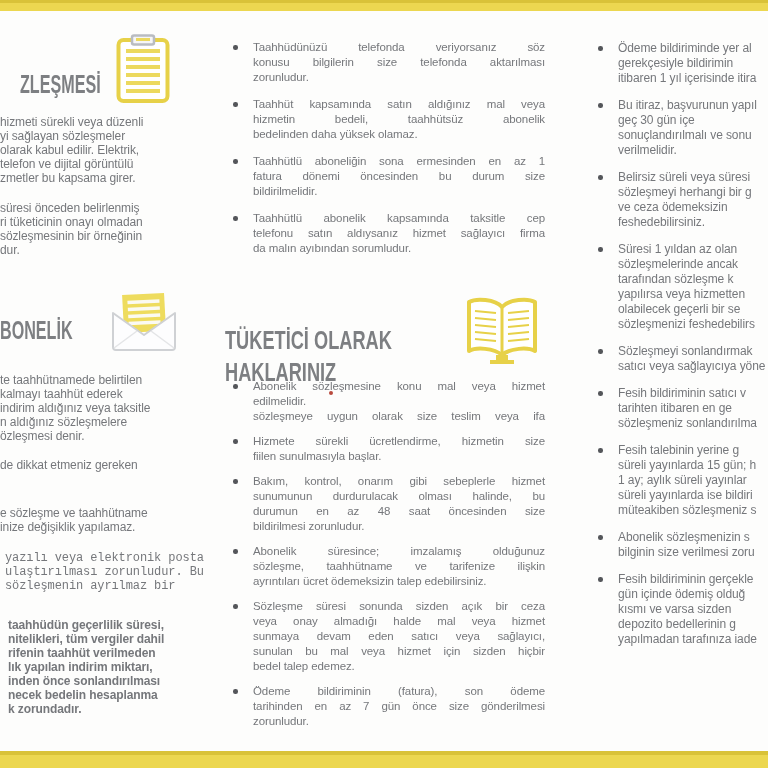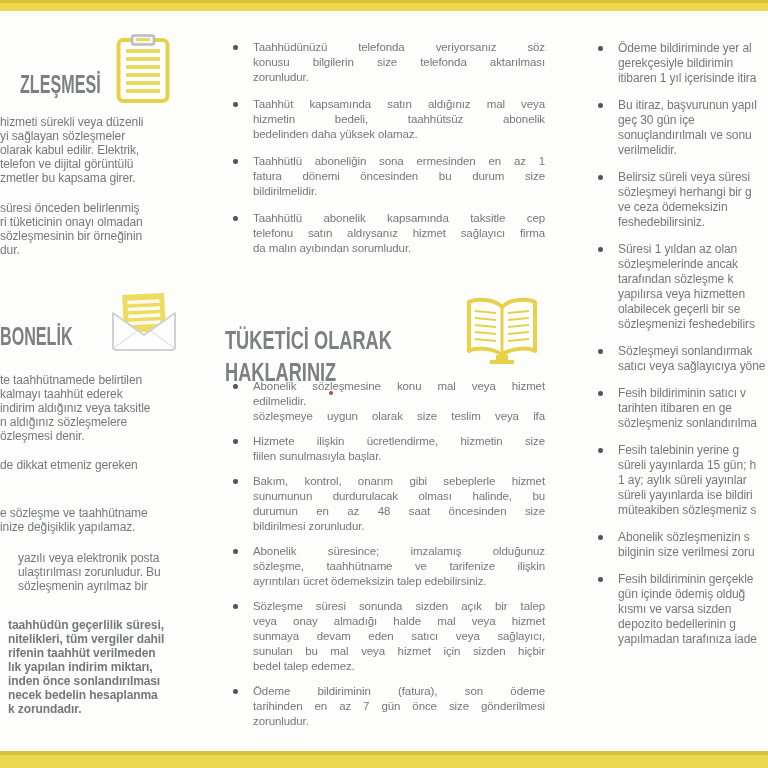--- a/index.html
+++ b/index.html
@@ -80,21 +80,21 @@
 <div class="para" style="left:0;top:115px;">hizmeti sürekli veya düzenli
 yi sağlayan sözleşmeler
 olarak kabul edilir. Elektrik,
 telefon ve dijital görüntülü
 zmetler bu kapsama girer.</div>
 <div class="para" style="left:0;top:201px;">süresi önceden belirlenmiş
 ri tüketicinin onayı olmadan
 sözleşmesinin bir örneğinin
 dur.</div>
 
-<div class="heading" style="left:0;top:288px;">
+<div class="heading" style="left:0;top:282px;">
   <span class="cond cond-left">BONELİK</span>
 </div>
 
 <div class="icon" style="left:110px;top:288px;">
   <svg width="68" height="66" viewBox="0 0 68 66">
     <g transform="rotate(-3 34 24)">
       <rect x="13" y="6" width="42" height="38" fill="#eedc5e"></rect>
       <rect x="18" y="12" width="32" height="3.5" fill="#fbfaf2"></rect>
       <rect x="18" y="19" width="32" height="3.5" fill="#fbfaf2"></rect>
       <rect x="18" y="26" width="32" height="3.5" fill="#fbfaf2"></rect>
@@ -106,21 +106,21 @@
 </div>
 
 <div class="para" style="left:0;top:373px;">te taahhütnamede belirtilen
 kalmayı taahhüt ederek
 indirim aldığınız veya taksitle
 n aldığınız sözleşmelere
 özleşmesi denir.</div>
 <div class="para" style="left:0;top:458px;">de dikkat etmeniz gereken</div>
 <div class="para" style="left:0;top:506px;">e sözleşme ve taahhütname
 inize değişiklik yapılamaz.</div>
-<div class="para" style="left:18px;top:551px;">yazılı veya elektronik posta
+<div class="para" style="left:5px;top:551px;font-family:Liberation Mono, monospace;">yazılı veya elektronik posta
 ulaştırılması zorunludur. Bu
 sözleşmenin ayrılmaz bir</div>
 <div class="para" style="left:8px;top:618px;font-weight:bold;">taahhüdün geçerlilik süresi,
 nitelikleri, tüm vergiler dahil
 rifenin taahhüt verilmeden
 lık yapılan indirim miktarı,
 inden önce sonlandırılması
 necek bedelin hesaplanma
 k zorundadır.</div>
 
@@ -180,21 +180,21 @@
     <span class="dot"></span>
     <div class="btext">
         <div class="jline">Abonelik sözleşmesine konu mal veya hizmet</div>
         <div class="jline last">edilmelidir.</div>
         <div class="jline">sözleşmeye uygun olarak size teslim veya ifa</div>
       </div>
   </div>
   <div class="bullet">
     <span class="dot"></span>
     <div class="btext">
-        <div class="jline">Hizmete ilişkin ücretlendirme, hizmetin size</div>
+        <div class="jline">Hizmete sürekli ücretlendirme, hizmetin size</div>
         <div class="jline last">fiilen sunulmasıyla başlar.</div>
       </div>
   </div>
   <div class="bullet">
     <span class="dot"></span>
     <div class="btext">
         <div class="jline">Bakım, kontrol, onarım gibi sebeplerle hizmet</div>
         <div class="jline">sunumunun durdurulacak olması halinde, bu</div>
         <div class="jline">durumun en az 48 saat öncesinden size</div>
         <div class="jline last">bildirilmesi zorunludur.</div>
@@ -204,21 +204,21 @@
     <span class="dot"></span>
     <div class="btext">
         <div class="jline">Abonelik süresince; imzalamış olduğunuz</div>
         <div class="jline">sözleşme, taahhütname ve tarifenize ilişkin</div>
         <div class="jline last">ayrıntıları ücret ödemeksizin talep edebilirsiniz.</div>
       </div>
   </div>
   <div class="bullet">
     <span class="dot"></span>
     <div class="btext">
-        <div class="jline">Sözleşme süresi sonunda sizden açık bir talep</div>
+        <div class="jline">Sözleşme süresi sonunda sizden açık bir ceza</div>
         <div class="jline">veya onay almadığı halde mal veya hizmet</div>
         <div class="jline">sunmaya devam eden satıcı veya sağlayıcı,</div>
         <div class="jline">sunulan bu mal veya hizmet için sizden hiçbir</div>
         <div class="jline last">bedel talep edemez.</div>
       </div>
   </div>
   <div class="bullet">
     <span class="dot"></span>
     <div class="btext">
         <div class="jline">Ödeme bildiriminin (fatura), son ödeme</div>

